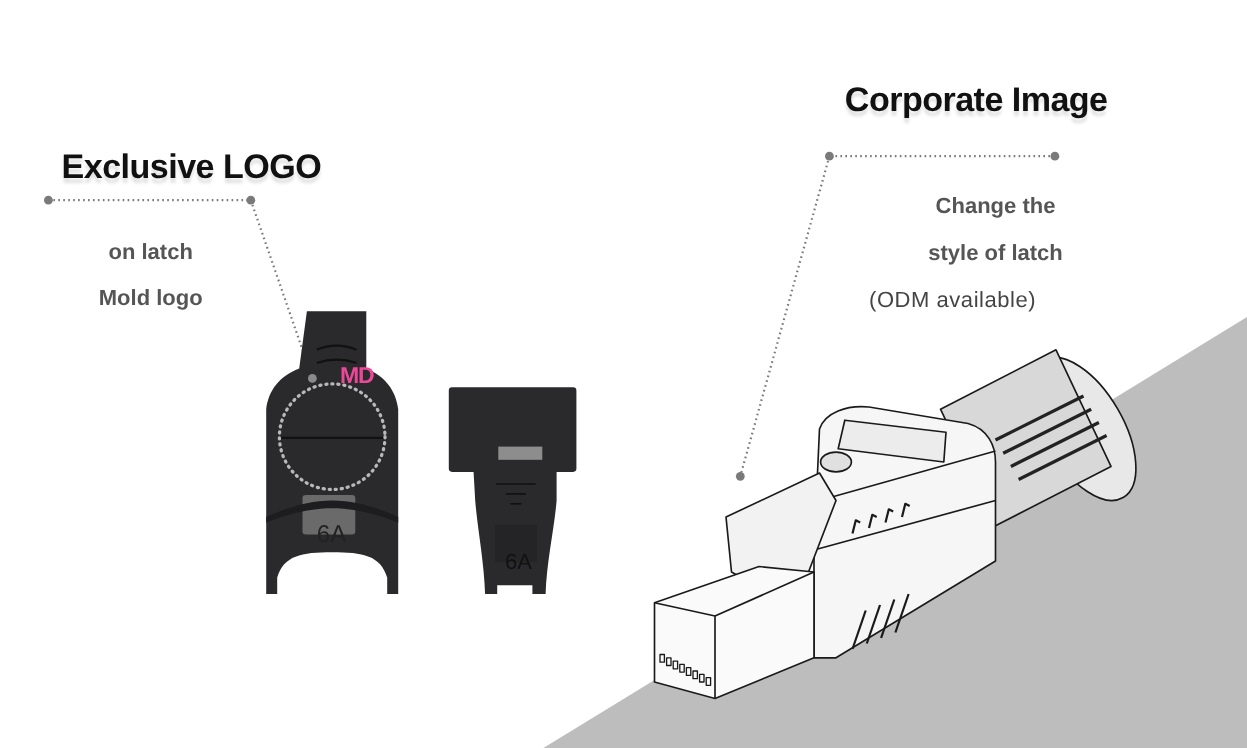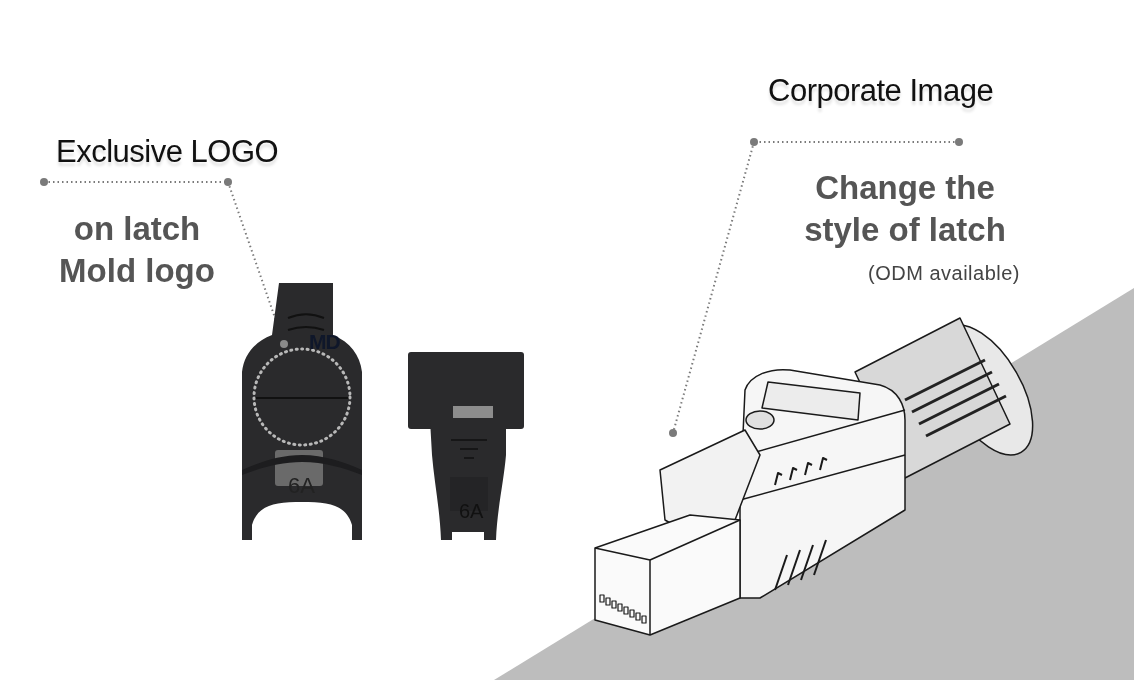--- a/index.html
+++ b/index.html
@@ -4,39 +4,39 @@
   <style>
     html, body { margin: 0; padding: 0; }
     body {
       width: 1134px; height: 680px; overflow: hidden;
       background: #ffffff; position: relative;
       font-family: "Liberation Sans", "DejaVu Sans", sans-serif;
     }
     .canvas { position: absolute; left: 0; top: 0; width: 1134px; height: 680px; }
     .bg-svg { position: absolute; left: 0; top: 0; }
     .heading {
-      position: absolute; font-weight: normal; color: #111;
+      position: absolute; font-weight: bold; color: #111;
       letter-spacing: -0.5px; white-space: nowrap;
       text-shadow: 0 4px 3px rgba(0,0,0,0.12);
     }
     .heading-left { left: 56px; top: 134px; font-size: 31px; }
     .heading-right { left: 768px; top: 73px; font-size: 31px; }
     .desc {
       position: absolute; color: #555; font-weight: bold; text-align: center;
-      line-height: 42px; font-size: 33px;
+      line-height: 42px; font-size: 20px;
     }
     .desc-left { left: 42px; top: 208px; width: 190px; }
     .desc-right { left: 790px; top: 167px; width: 230px; }
     .desc-note {
-      position: absolute; left: 790px; top: 262px; width: 230px; text-align: right;
+      position: absolute; left: 790px; top: 262px; width: 230px; text-align: left;
       font-size: 20px; color: #444; letter-spacing: 0.5px;
     }
     .md-overlay {
       position: absolute; left: 309px; top: 330px; font-size: 21px; font-weight: bold;
-      color: #0f172a; letter-spacing: -1px;
+      color: #ec4899; letter-spacing: -1px;
       clip-path: inset(0 0 0 0);
       width: 32px; overflow: hidden; white-space: nowrap;
     }
     .latch-label {
       position: absolute; font-size: 22px; color: #222; font-weight: normal; margin-top: 20px;
     }
   </style>
 </head>
 <body>
 

